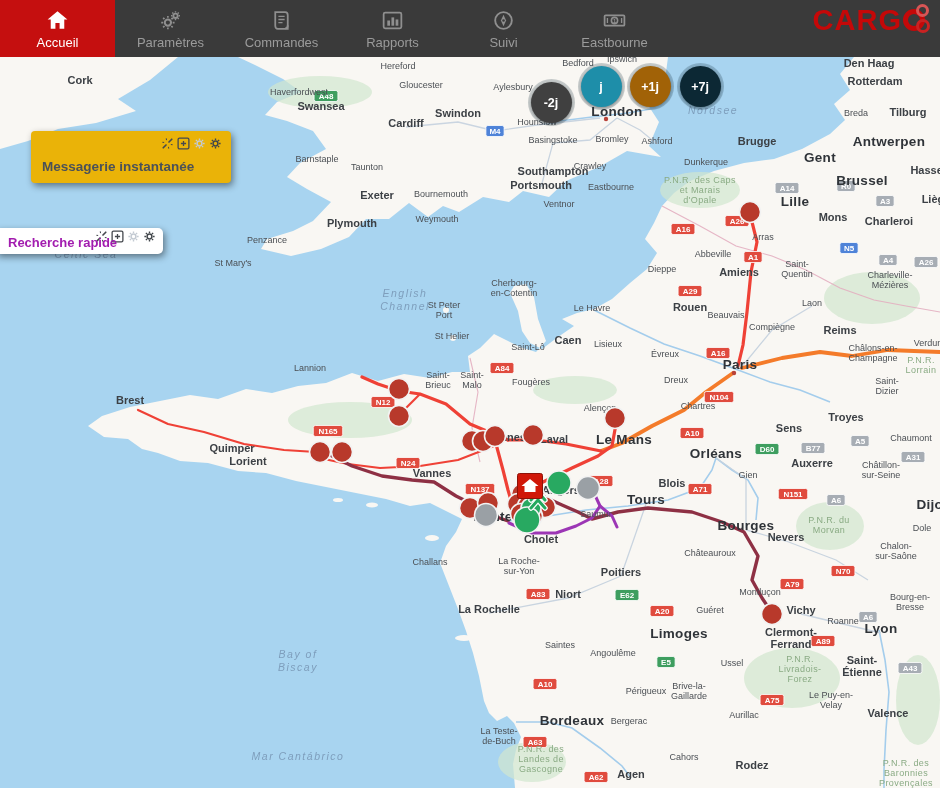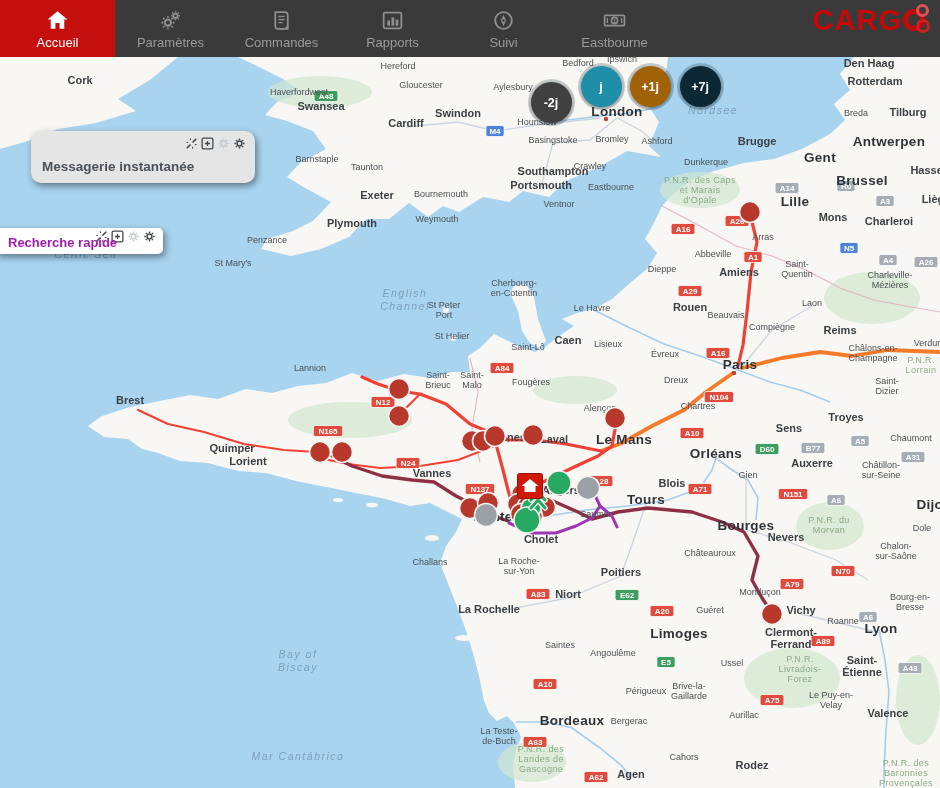--- a/index.html
+++ b/index.html
@@ -25,21 +25,21 @@
   .lbl-big{font-size:13.5px;fill:#2f3338;font-weight:bold;letter-spacing:.3px}
   .lbl-sea{font-size:10.5px;fill:#7e9ebc;font-style:italic;letter-spacing:1.5px}
   .lbl-park{font-size:9px;fill:#8aab84;letter-spacing:.4px}
   .shield-txt{font-size:8px;font-weight:bold;fill:#ffffff}
   
   .day-btn{position:absolute;width:41px;height:41px;border-radius:50%;display:flex;
            align-items:center;justify-content:center;color:#fff;font-size:12.5px;font-weight:bold;
            z-index:40;cursor:pointer;box-shadow:0 0 0 3px rgba(13,43,55,.22),0 1px 3px rgba(0,0,0,.35)}
   
   .panel{position:absolute;z-index:45;box-shadow:2px 3px 7px rgba(0,0,0,.45)}
-  #panel-messagerie{left:31px;top:131px;width:224px;height:52px;background:#e5e5e5;border-radius:10px}
+  #panel-messagerie{left:31px;top:131px;width:200px;height:52px;background:#eab308;border-radius:4px}
   #panel-messagerie .panel-title{position:absolute;left:11px;top:28px;font-size:13.5px;
            font-weight:bold;color:#4b5158}
   #panel-recherche{left:-4px;top:228px;width:167px;height:26px;background:#ffffff;border-radius:0 5px 5px 0}
   #panel-recherche .panel-title{position:absolute;left:12px;top:7px;font-size:13px;font-weight:bold;color:#a21caf}
   .panel-icons{position:absolute;display:flex;gap:3px;align-items:center}
   #panel-messagerie .panel-icons{top:6px;right:9px}
   #panel-recherche .panel-icons{top:2px;right:7px}
   .panel-icons svg{width:13px;height:13px;cursor:pointer}
 </style>
 </head>

